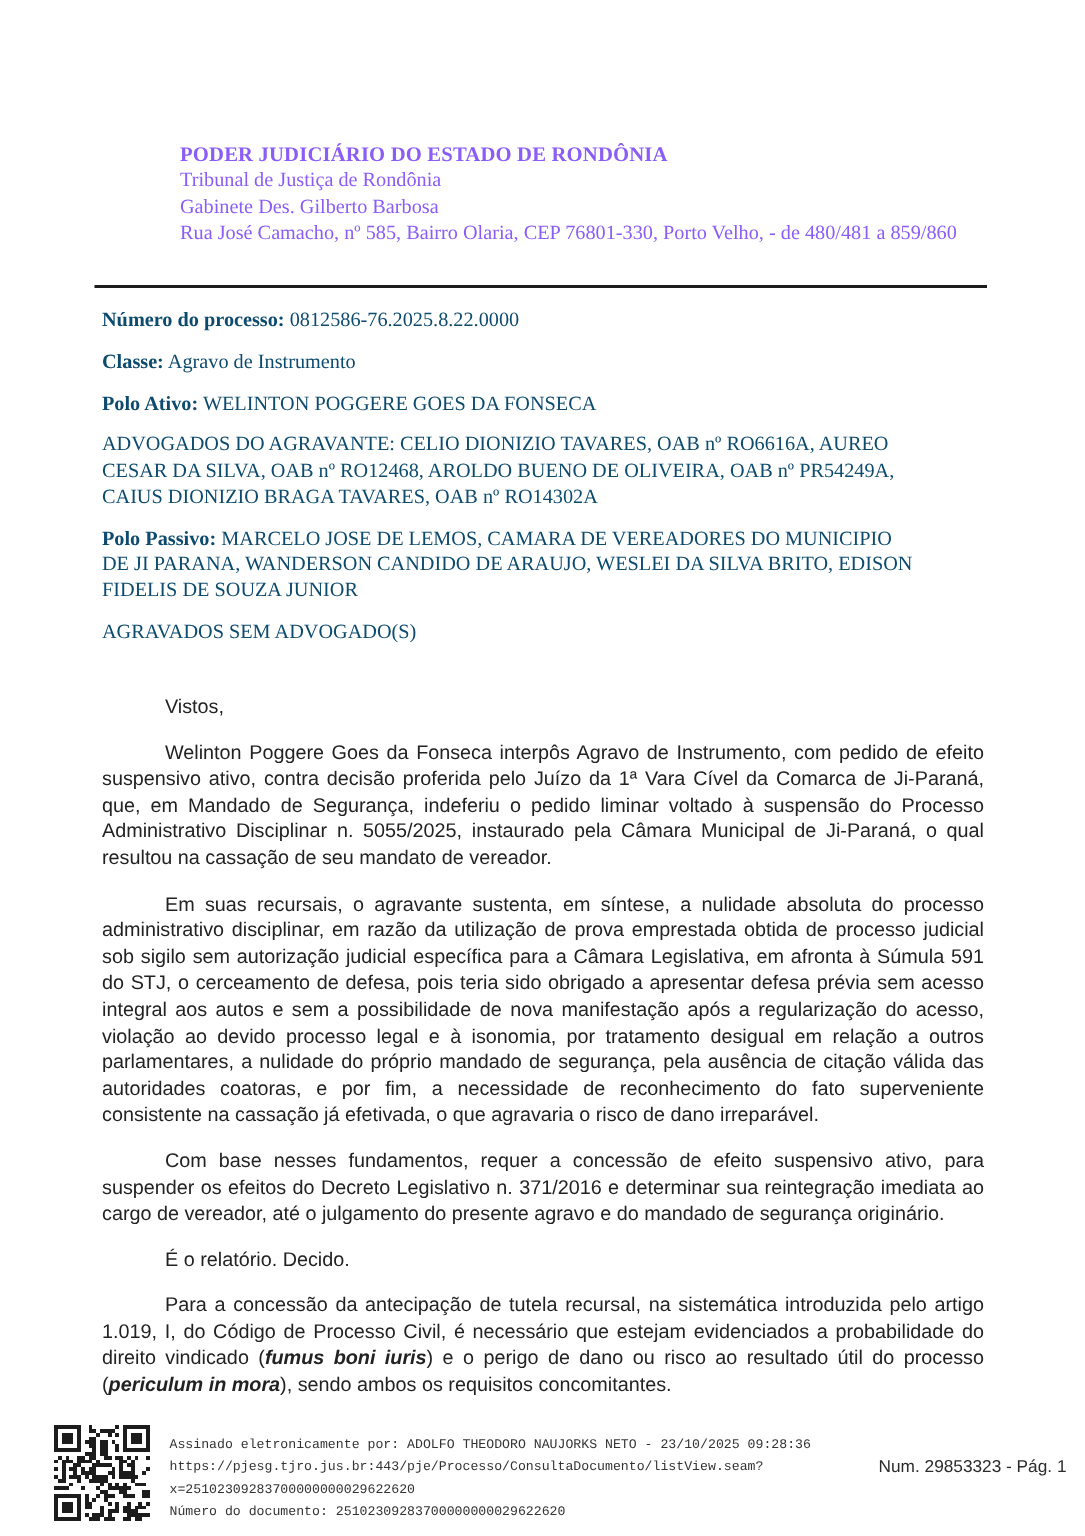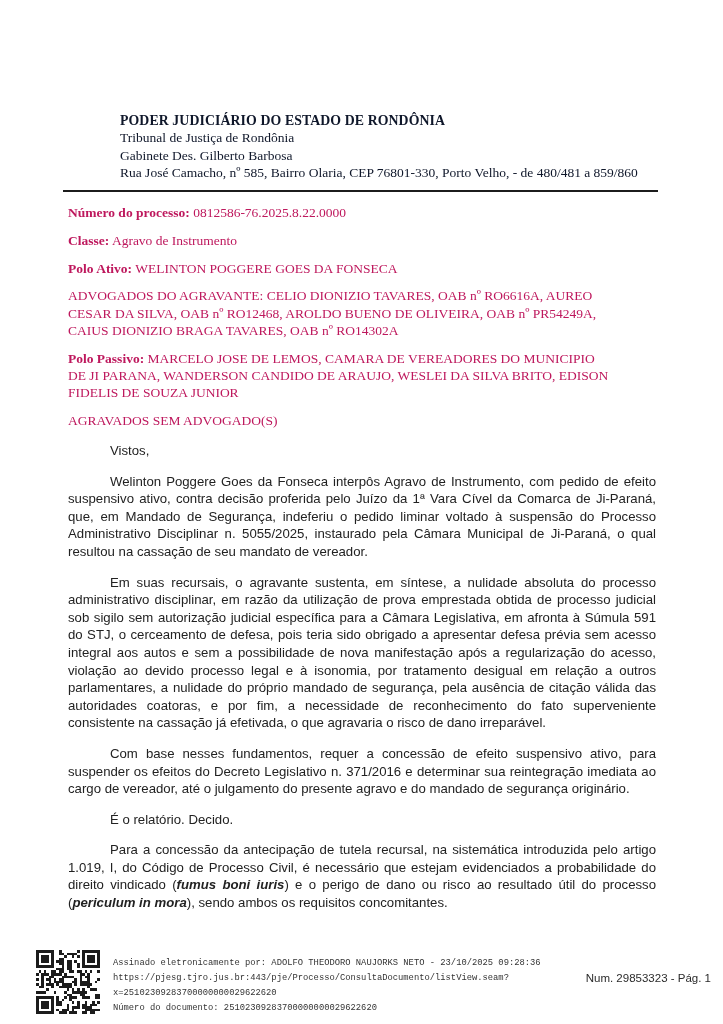--- a/index.html
+++ b/index.html
@@ -1,33 +1,33 @@
 <!DOCTYPE html>
 <html><head>
 <meta charset="utf-8">
 <style>
   html,body{margin:0;padding:0;background:#fff;}
   body{width:723px;height:1024px;position:relative;overflow:hidden;
        -webkit-font-smoothing:antialiased;color:#1a1a1a;}
   .page{position:absolute;inset:0;background:#fff;}
 
   
-  .court-header{position:absolute;left:120px;top:112px;width:525px;
-    font-family:"Liberation Serif",serif;font-size:13.5px;line-height:17.4px;color:#0f172a;}
+  .court-header{position:absolute;left:120px;top:94px;width:525px;
+    font-family:"Liberation Serif",serif;font-size:13.5px;line-height:17.4px;color:#8b5cf6;}
   .court-header .org{font-weight:bold;font-size:13.8px;letter-spacing:.1px;}
   .header-divider{position:absolute;left:63px;top:190px;width:595px;height:2px;background:#1c1c1c;}
 
   
   .process-meta{position:absolute;left:68px;top:204px;width:545px;
-    font-family:"Liberation Serif",serif;font-size:13.5px;line-height:17.3px;color:#be185d;}
+    font-family:"Liberation Serif",serif;font-size:13.5px;line-height:17.3px;color:#0c4a6e;}
   .process-meta p{margin:0 0 10.5px 0;}
   .process-meta .lbl{font-weight:bold;}
 
   
-  .decision-body{position:absolute;left:68px;top:442px;width:588px;
+  .decision-body{position:absolute;left:68px;top:462px;width:588px;
     font-family:"Liberation Sans",sans-serif;font-size:13.2px;line-height:17.6px;
     color:#222;text-align:justify;}
   .decision-body p{margin:0 0 13px 0;text-indent:42px;}
   .decision-body p.salutation{text-align:left;}
   .decision-body .it{font-style:italic;font-weight:bold;}
 
   
   .doc-footer{position:absolute;left:0;top:946px;width:723px;height:78px;}
   .qr{position:absolute;left:36px;top:4px;width:64px;height:64px;}
   .qr svg{width:100%;height:100%;shape-rendering:crispEdges;}

